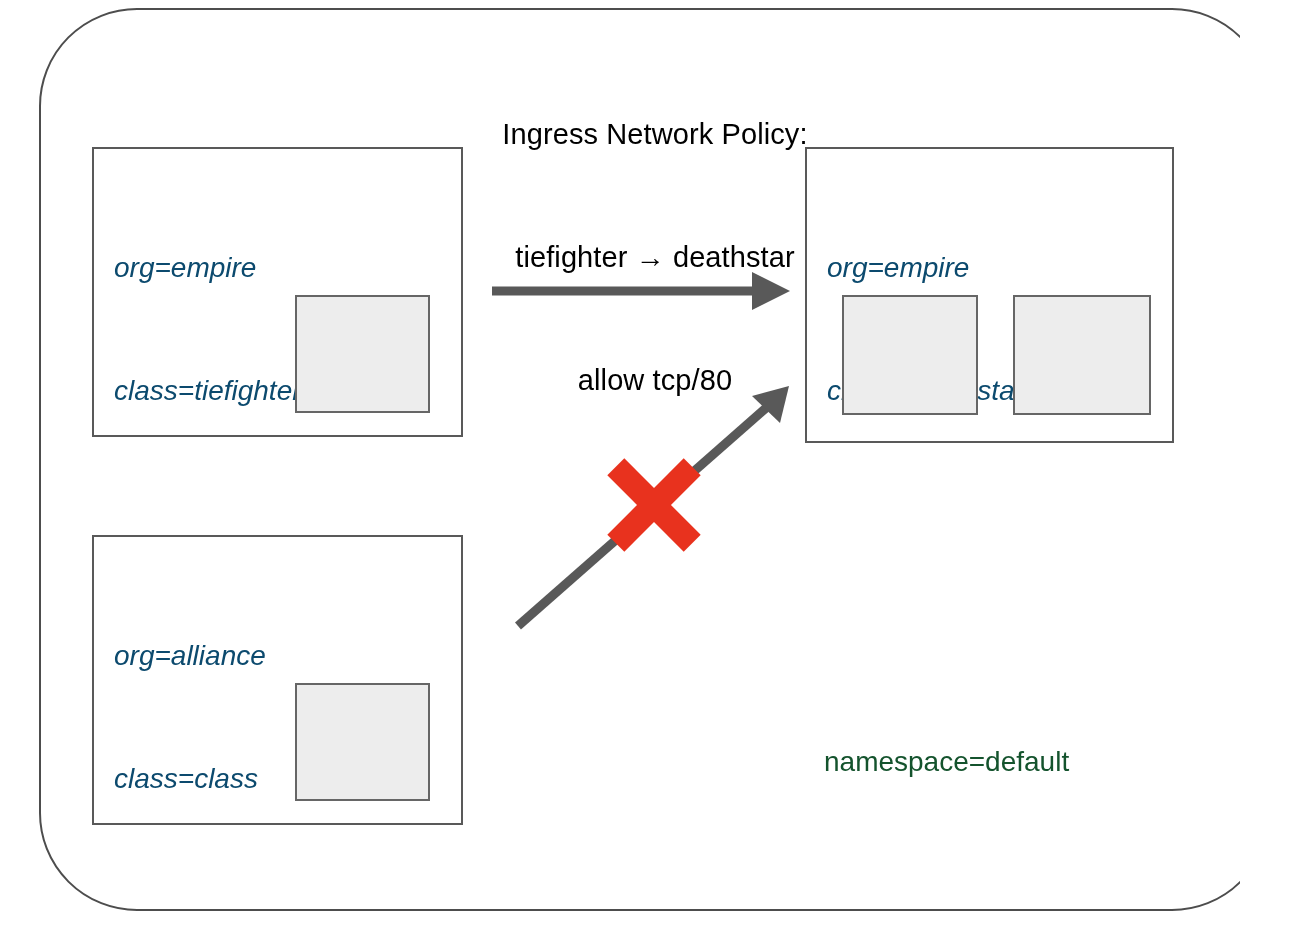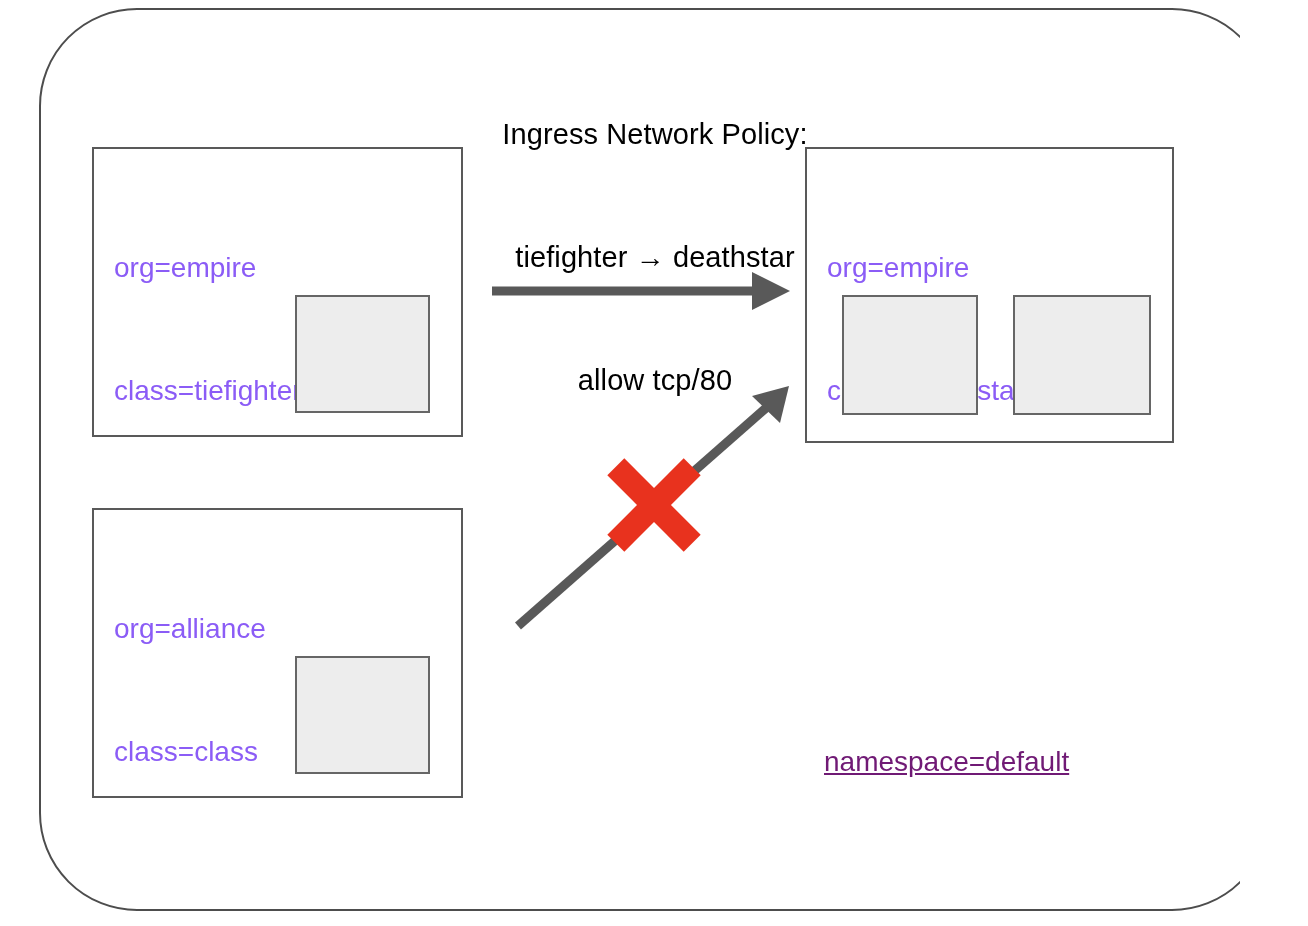--- a/index.html
+++ b/index.html
@@ -49,31 +49,32 @@
   .policy-title .tline { display: block; }
 
   
   .endpoint-box {
     position: absolute;
     border: 2px solid #595959;
     box-sizing: border-box;
     background: #ffffff;
   }
   #box-tiefighter { left: 92px;  top: 147px; width: 371px; height: 290px; }
-  #box-xwing      { left: 92px;  top: 508px; width: 371px; height: 290px; }
+  #box-xwing      { left: 92px;  top: 535px; width: 371px; height: 290px; }
   #box-deathstar  { left: 805px; top: 147px; width: 369px; height: 296px; }
 
   .box-labels {
     position: absolute;
     left: 20px;
     top: 16px;
-    color: #8b5cf6;
+    color: #0c4a6e;
     font-size: 28px;
     line-height: 41px;
     white-space: pre;
+    font-style: italic;
   }
   .box-labels .lline { display: block; }
 
   
   .pod {
     position: absolute;
     background: #ededed;
     border: 2px solid #666666;
     box-sizing: border-box;
   }
@@ -90,25 +91,24 @@
     width: 1308px;
     height: 926px;
     pointer-events: none;
   }
 
   
   .namespace-label {
     position: absolute;
     left: 824px;
     top: 745px;
-    color: #701a75;
+    color: #14532d;
     font-size: 28px;
     line-height: 34px;
     white-space: pre;
-    text-decoration: underline;
   }
 </style>
 </head>
 <body>
 
 <div id="canvas">
 
   <div class="namespace-frame"></div>
 
   <div class="policy-title">

